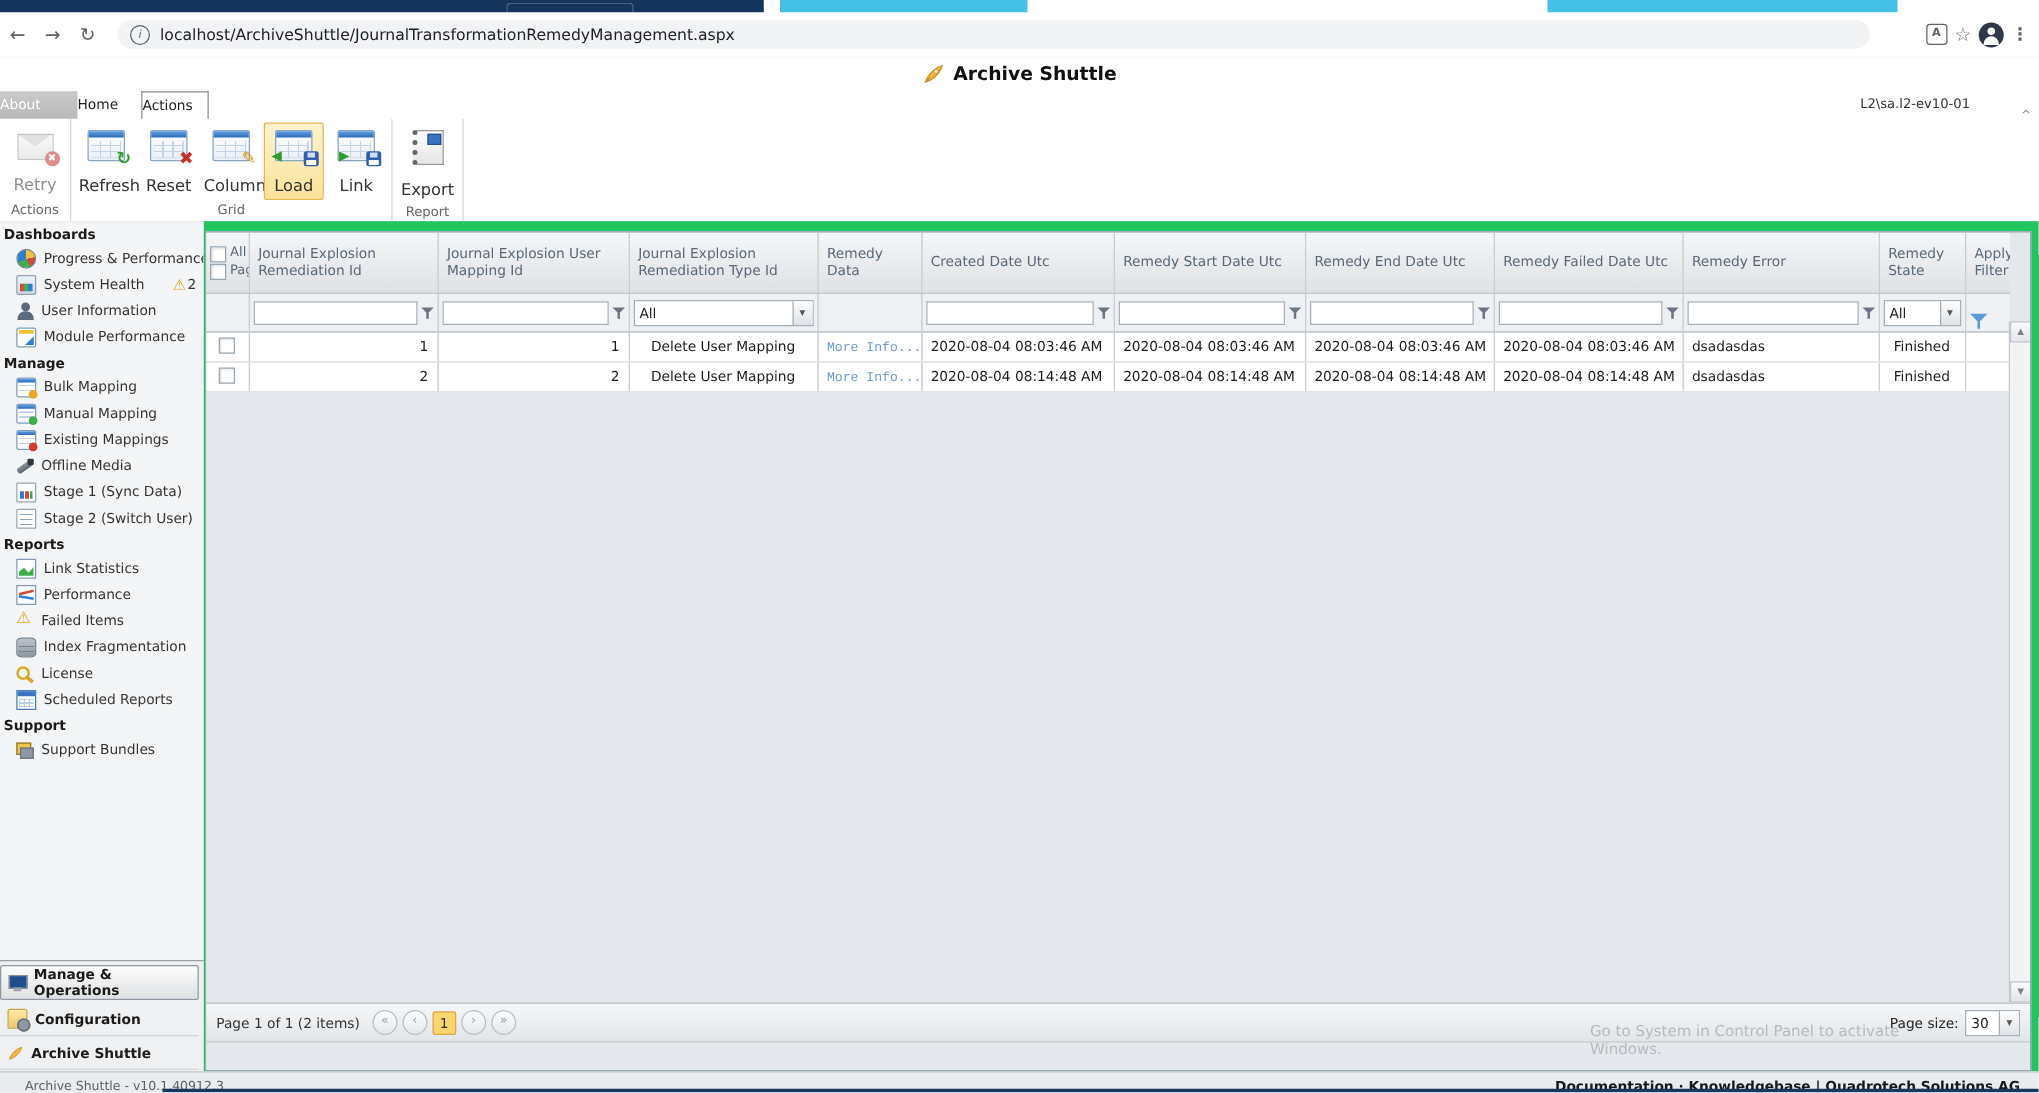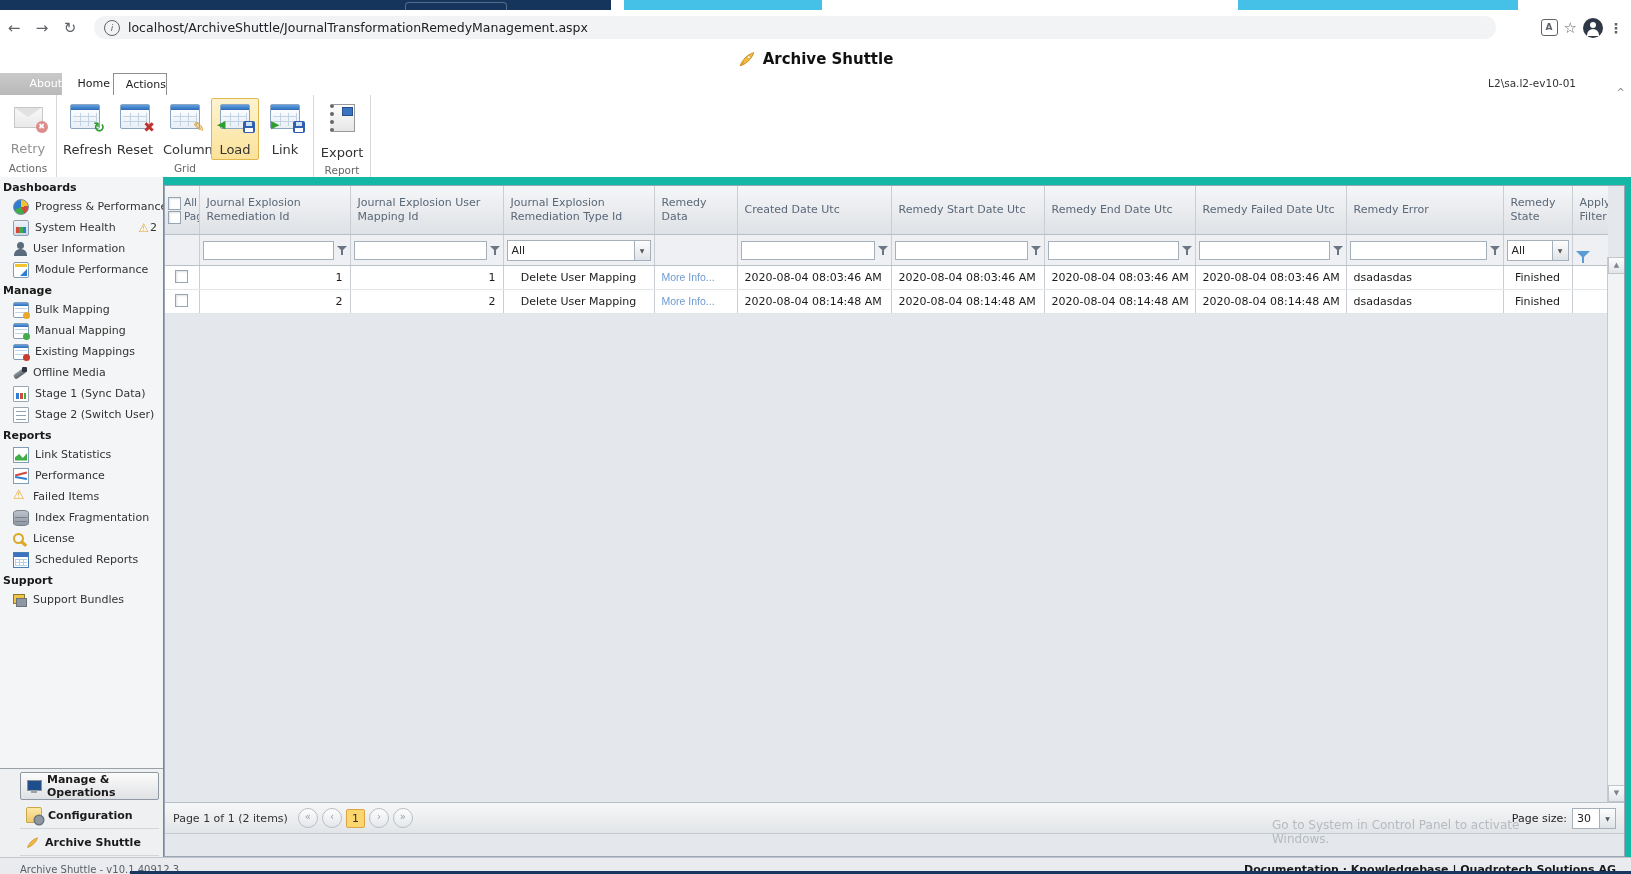--- a/index.html
+++ b/index.html
@@ -22,21 +22,21 @@
   .avatar{width:20px;height:20px;border-radius:50%;background:#2e3846;position:relative}
   .avatar::before{content:"";position:absolute;left:7px;top:4px;width:6px;height:6px;border-radius:50%;background:#fff}
   .avatar::after{content:"";position:absolute;left:4px;top:11px;width:12px;height:7px;border-radius:6px 6px 0 0;background:#fff}
   .dots-ic{font-size:14px;color:#5f6368;letter-spacing:0;font-weight:bold}
   
   #appheader{position:absolute;left:0;top:45px;width:1631px;height:28px;background:#fff;display:flex;align-items:center;justify-content:center;gap:7px}
   #appheader .title{font-size:15px;font-weight:bold;color:#111}
   .rocket{width:18px;height:18px;flex:none}
   
   #tabrow{position:absolute;left:0;top:73px;width:1631px;height:22px;background:#fff}
-  .rtab{position:absolute;top:0;height:38px;line-height:22px;text-align:right;font-size:11px;cursor:pointer}
+  .rtab{position:absolute;top:0;height:38px;line-height:22px;text-align:left;font-size:11px;cursor:pointer}
   .rtab.about{left:0;width:62px;background:linear-gradient(#c9c9c9,#aeaeae);color:#fff}
   .rtab.home{left:62px;width:48px;color:#222}
   .rtab.actions{left:113px;width:52px;background:#fff;border:1px solid #8e8e8e;border-bottom:none;color:#222}
   #userctx{position:absolute;right:55px;top:4px;font-size:10.5px;color:#333}
   #collapse{position:absolute;right:6px;top:14px;font-size:10px;color:#8a8a8a;cursor:pointer}
   
   #ribbon{position:absolute;left:0;top:95px;width:1631px;height:82px;background:#fff;border-bottom:1px solid #c6c6c6;display:flex}
   .rgroup{display:flex;flex-direction:column;border-right:1px solid #d8d8d8}
   .rbtns{display:flex;flex:1;align-items:flex-start;padding:3px 4px 0 4px;gap:2px}
   .rlabel{text-align:center;font-size:10.5px;color:#666;padding:1px 6px 3px 6px}
@@ -108,25 +108,25 @@
   .ic-sched{background:#fff;border:1px solid #4a7fb5}
   .ic-sched::before{content:"";position:absolute;top:0;left:0;right:0;height:4px;background:#3c73c0}
   .ic-sched::after{content:"";position:absolute;left:1px;right:1px;top:6px;bottom:1px;
      background:repeating-linear-gradient(90deg,#b9cfe4 0 1px,transparent 1px 4px),repeating-linear-gradient(0deg,#b9cfe4 0 1px,transparent 1px 3px)}
   .ic-support::before{content:"";position:absolute;left:0;top:1px;width:10px;height:8px;background:#f0c445;border:1px solid #8a7a30}
   .ic-support::after{content:"";position:absolute;right:0;bottom:0;width:9px;height:7px;background:#8f98a2;border:1px solid #6a737c}
   .ic-monitor::before{content:"";position:absolute;left:0;top:1px;width:13px;height:9px;background:#1f4e8c;border:1px solid #8b9199}
   .ic-monitor::after{content:"";position:absolute;left:4px;bottom:0;width:6px;height:3px;background:#9aa1a9}
   .ic-config{background:linear-gradient(#fce9a8,#edc96a);border:1px solid #c9a84c;border-radius:2px 2px 1px 1px}
   .ic-config::after{content:"";position:absolute;right:-2px;bottom:-2px;width:8px;height:8px;border-radius:50%;background:#8f98a2;box-shadow:0 0 0 1.5px #6a737c}
-  #snav{margin-top:auto;border-top:1px solid #9aa0a8;padding:3px 4px 2px 20px;background:#eef0f2}
+  #snav{margin-top:auto;border-top:1px solid #9aa0a8;padding:3px 4px 2px 0;background:#eef0f2}
   .snav-btn{display:flex;align-items:center;height:26px;padding-left:6px;font-weight:bold;color:#1a1a1a;cursor:pointer;border-bottom:1px solid #d2d6da}
   .snav-btn.sel{border:1px solid #8f98a2;background:linear-gradient(#fcfcfc,#dfe1e4);border-radius:2px;margin-bottom:2px}
   
-  #content{position:absolute;left:163px;right:0;top:0;bottom:0;background:#14b8a6}
+  #content{position:absolute;left:163px;right:0;top:0;bottom:0;background:#22c55e}
   #gridbox{position:absolute;left:1px;right:6px;top:8px;bottom:1px;border:1px solid #98a6b5;background:#e4e7eb;display:flex;flex-direction:column;overflow:hidden}
   table.grid{border-collapse:collapse;table-layout:fixed;width:1443px;flex:none}
   .grid th,.grid td{border-right:1px solid #c9ced4;overflow:hidden;white-space:nowrap;font-size:11px}
   tr.hdr th{height:44px;background:linear-gradient(#f5f6f8,#dee1e5);color:#5a6878;font-weight:normal;border-bottom:1px solid #b9bfc6;padding:2px 7px;vertical-align:middle;text-align:left;white-space:normal;line-height:1.3;cursor:pointer}
   th.tc,td.tc{text-align:center}
   .hchk{display:flex;align-items:center;gap:3px;height:14px;font-size:10.5px;color:#5a6878}
   .cb{width:11px;height:11px;background:#fff;border:1px solid #97a4b1;display:inline-block;box-shadow:inset 1px 1px 2px rgba(0,0,0,.12);flex:none;cursor:pointer}
   tr.flt td{height:26px;background:#eef0f3;border-bottom:1px solid #b9bfc6;padding:2px 3px}
   .fwrap{display:flex;align-items:center;gap:3px}
   .fin{flex:1;height:17px;border:1px solid #a6b0ba;min-width:0;font-size:11px;padding:0 3px;background:#fff}
@@ -134,21 +134,21 @@
   .fun::before{content:"";position:absolute;top:1px;left:0;border-left:5px solid transparent;border-right:5px solid transparent;border-top:5px solid #6a7684}
   .fun::after{content:"";position:absolute;top:5px;left:4px;width:2px;height:5px;background:#6a7684}
   .fun.big{width:14px;height:14px;margin:0 auto}
   .fun.big::before{border-left:7px solid transparent;border-right:7px solid transparent;border-top:7px solid #5b9bd5}
   .fun.big::after{top:7px;left:6px;width:2.5px;height:6px;background:#5b9bd5}
   .selbox{display:flex;height:19px;border:1px solid #a6b0ba;background:#fff;align-items:center}
   .selbox .txt{flex:1;padding:0 4px;overflow:hidden}
   .ddb{width:15px;height:100%;border-left:1px solid #a6b0ba;background:linear-gradient(#fdfdfd,#dfe3e7);display:flex;align-items:center;justify-content:center;font-size:6px;color:#555;flex:none;cursor:pointer}
   tr.row td{height:23px;background:#fff;border-bottom:1px solid #e3e6e9;padding:0 7px;color:#1b1b1b}
   td.num{text-align:right}
-  .link{color:#6d9bd1;font-family:Liberation Sans, sans-serif;font-size:10.5px;cursor:pointer}
+  .link{color:#6d9bd1;font-family:Liberation Mono, monospace;font-size:10.5px;cursor:pointer}
   #filler{flex:1;background:#e4e7eb}
   
   #vscroll{position:absolute;right:0;top:71px;bottom:54px;width:16px;background:#f2f3f5;border-left:1px solid #c5cace}
   .sb{position:absolute;left:0;width:15px;height:15px;background:linear-gradient(#fbfbfc,#e2e5e9);border:1px solid #c0c6cc;color:#7a828c;font-size:7px;text-align:center;line-height:15px;cursor:pointer}
   .sb.up{top:0}.sb.dn{bottom:0}
   
   #pager{height:30px;background:linear-gradient(#f6f7f8,#e2e5e8);border-top:1px solid #b9bfc6;display:flex;align-items:center;padding:0 8px;gap:4px;flex:none}
   #pager .sum{margin-right:6px;color:#333}
   .pbtn{width:18px;height:18px;border-radius:50%;border:1px solid #b9bec5;background:linear-gradient(#fdfdfd,#e4e7ea);color:#9aa0a8;font-size:10px;line-height:16px;text-align:center;cursor:pointer;flex:none}
   .pcur{width:17px;height:17px;background:#fbd56d;border:1px solid #dca445;color:#333;text-align:center;line-height:17px;font-size:11px;border-radius:2px;flex:none;cursor:pointer}

